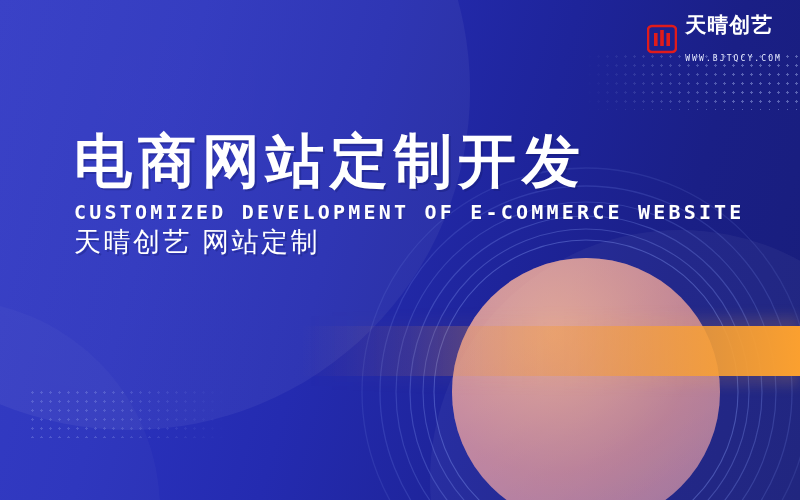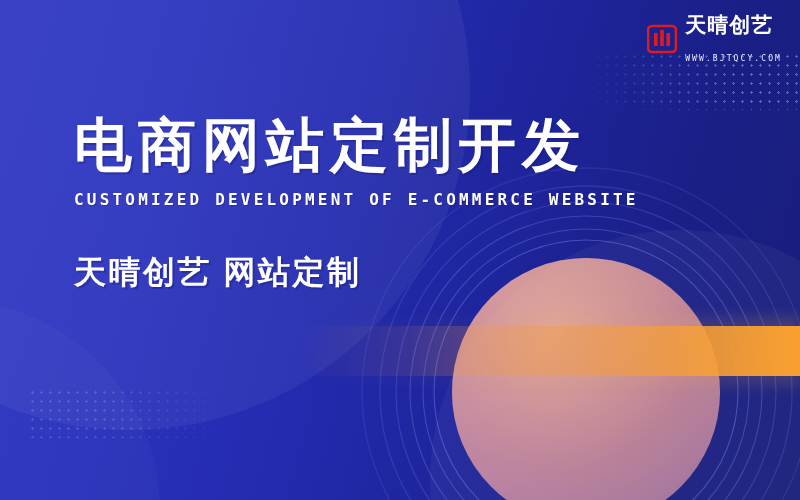--- a/index.html
+++ b/index.html
@@ -116,48 +116,47 @@
     letter-spacing: 2.1px;
     margin-top: 20px;
     font-family: "DejaVu Sans Mono", monospace;
     white-space: nowrap;
   }
 
   
   .copy {
     position: absolute;
     left: 74px;
-    top: 114px;
+    top: 130px;
     width: 620px;
   }
   .title-main {
     color: #ffffff;
     font-size: 58px;
     font-weight: bold;
     letter-spacing: 6px;
     line-height: 1.08;
     white-space: nowrap;
     text-shadow: 2px 2px 0 rgba(20,25,110,0.35);
   }
   .title-sub-en {
     color: #ffffff;
-    font-size: 16px;
+    font-size: 20px;
     font-weight: bold;
     letter-spacing: 3.2px;
-    margin-top: 13px;
+    margin-top: 7px;
     white-space: nowrap;
     font-family: "DejaVu Sans Mono", "Liberation Mono", monospace;
     text-shadow: 1px 1px 0 rgba(20,25,110,0.35);
   }
   .title-tagline {
     color: #ffffff;
-    font-size: 32px;
-    font-weight: bold;
+    font-size: 27px;
+    font-weight: normal;
     letter-spacing: 2.5px;
-    margin-top: 42px;
     white-space: nowrap;
     text-shadow: 2px 2px 0 rgba(20,25,110,0.32);
   }
 </style>
 </head>
 <body>
 
 <div id="banner">
 
   <div class="bg-layer circle-soft-left"></div>

